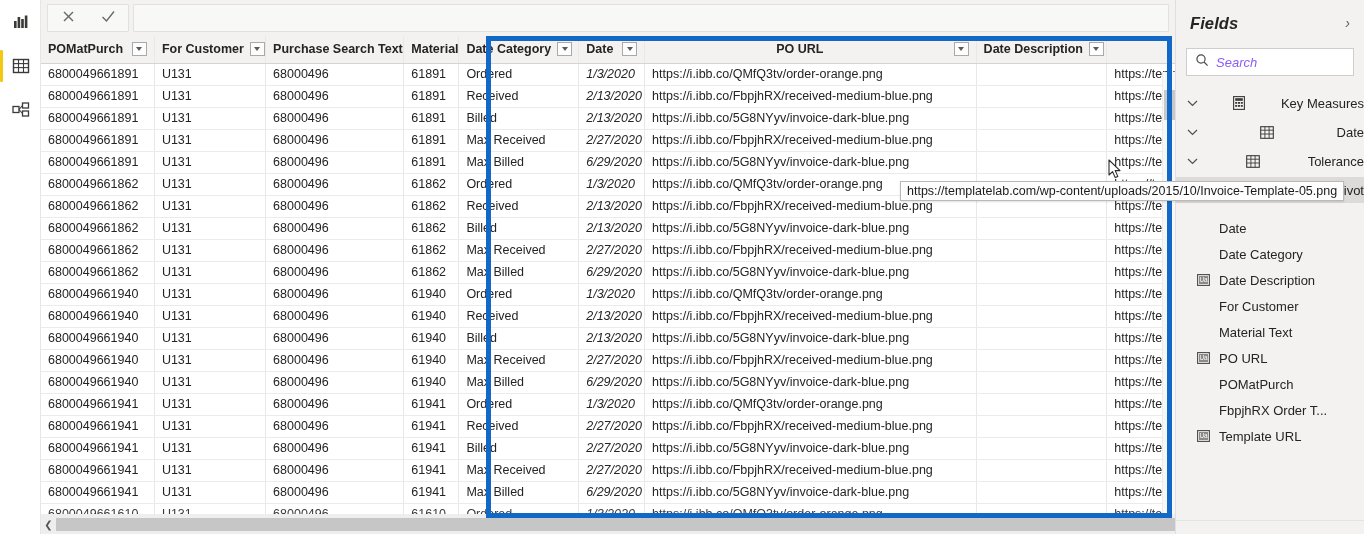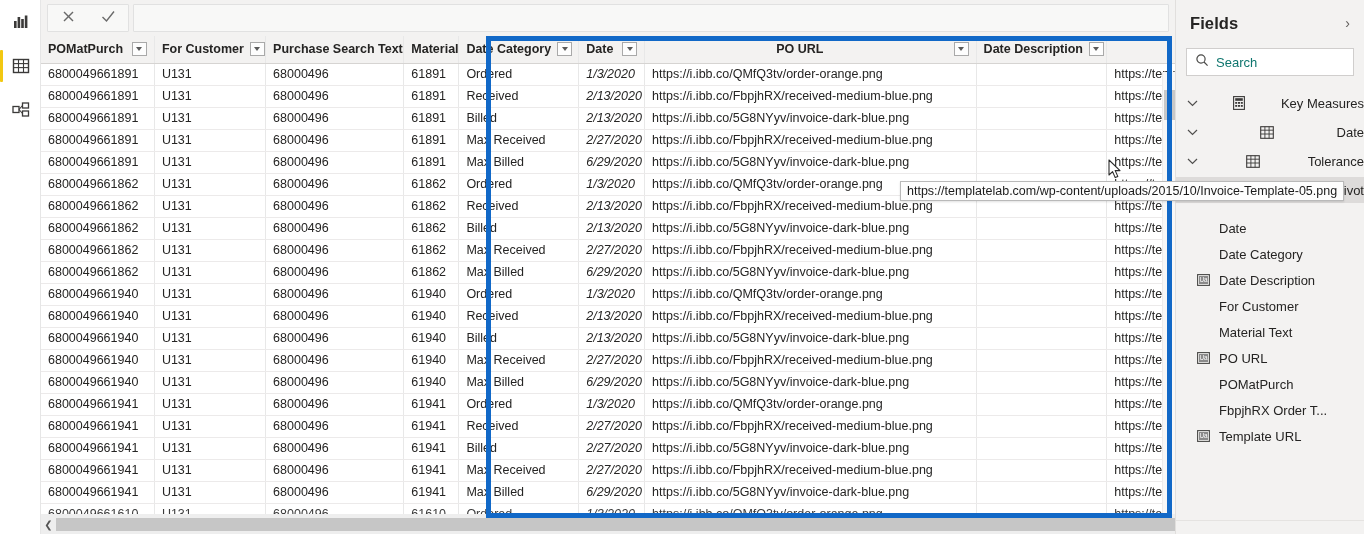--- a/index.html
+++ b/index.html
@@ -121,29 +121,30 @@
   .cursor { position: absolute; left: 1108px; top: 159px; z-index: 45; }
 
   
   .fields {
     position: absolute; right: 0; top: 0; width: 189px; height: 534px;
     background: #f3f2f1; border-left: 1px solid #e1dfdd;
   }
   .fields-head {
     height: 46px; display: flex; align-items: center; justify-content: space-between;
     padding: 0 14px 0 14px;
+    font-style: italic;
   }
   .fields-title { font-size: 16.5px; color: #252423; font-weight: bold; letter-spacing: .1px; }
   .chev-right { font-size: 14px; color: #605e5c; }
   .search-box {
     margin: 2px 10px 0 10px; height: 28px; background: #ffffff;
     border: 1px solid #d0cecd; display: flex; align-items: center; gap: 7px;
     padding: 0 8px;
   }
-  .search-box .ph { font-size: 13px; color: #0f766e; }
+  .search-box .ph { font-size: 13px; color: #8b5cf6; font-style: italic; }
   .tree { margin-top: 14px; }
   .tree-row {
     height: 26px; display: flex; align-items: center; gap: 8px;
     padding-left: 10px; font-size: 13px; color: #252423; justify-content: space-between;
   }
   .tree-row.selected { background: #dddbda; gap: 24px; }
   .tree-row .twisty { width: 12px; color: #504f4e; font-size: 11px; display:flex; align-items:center; justify-content:center;}
   .tree-row .ticon { width: 15px; display: flex; align-items: center; justify-content: center; }
   .tree-row.table-row-item { margin-bottom: 3px; }
   .leaf-row {

